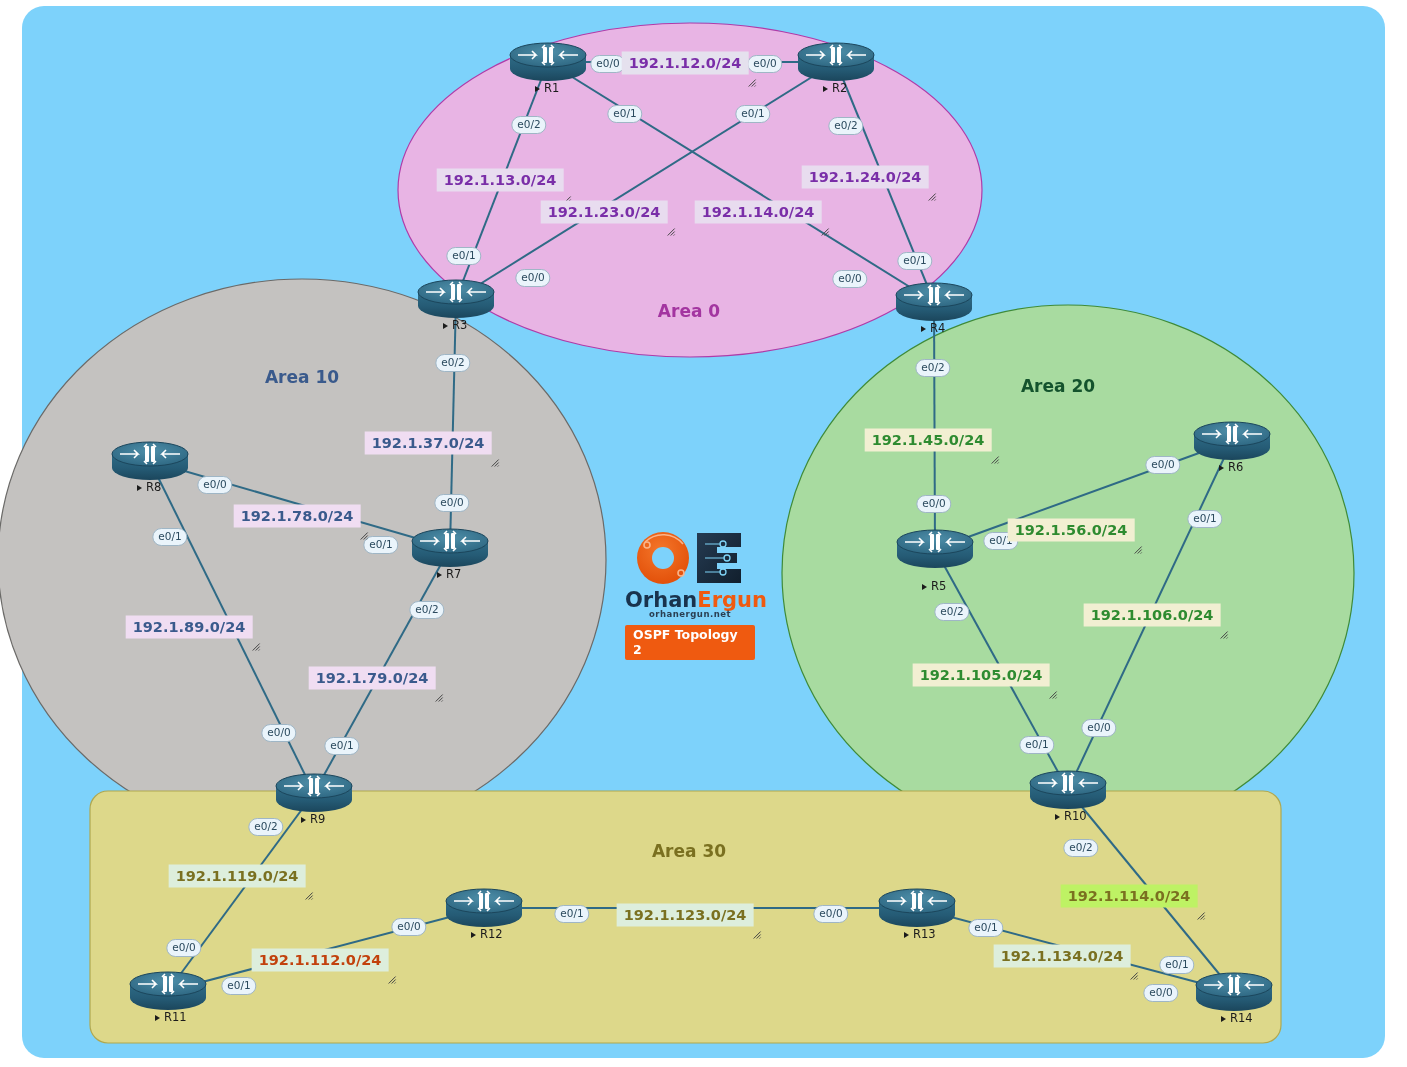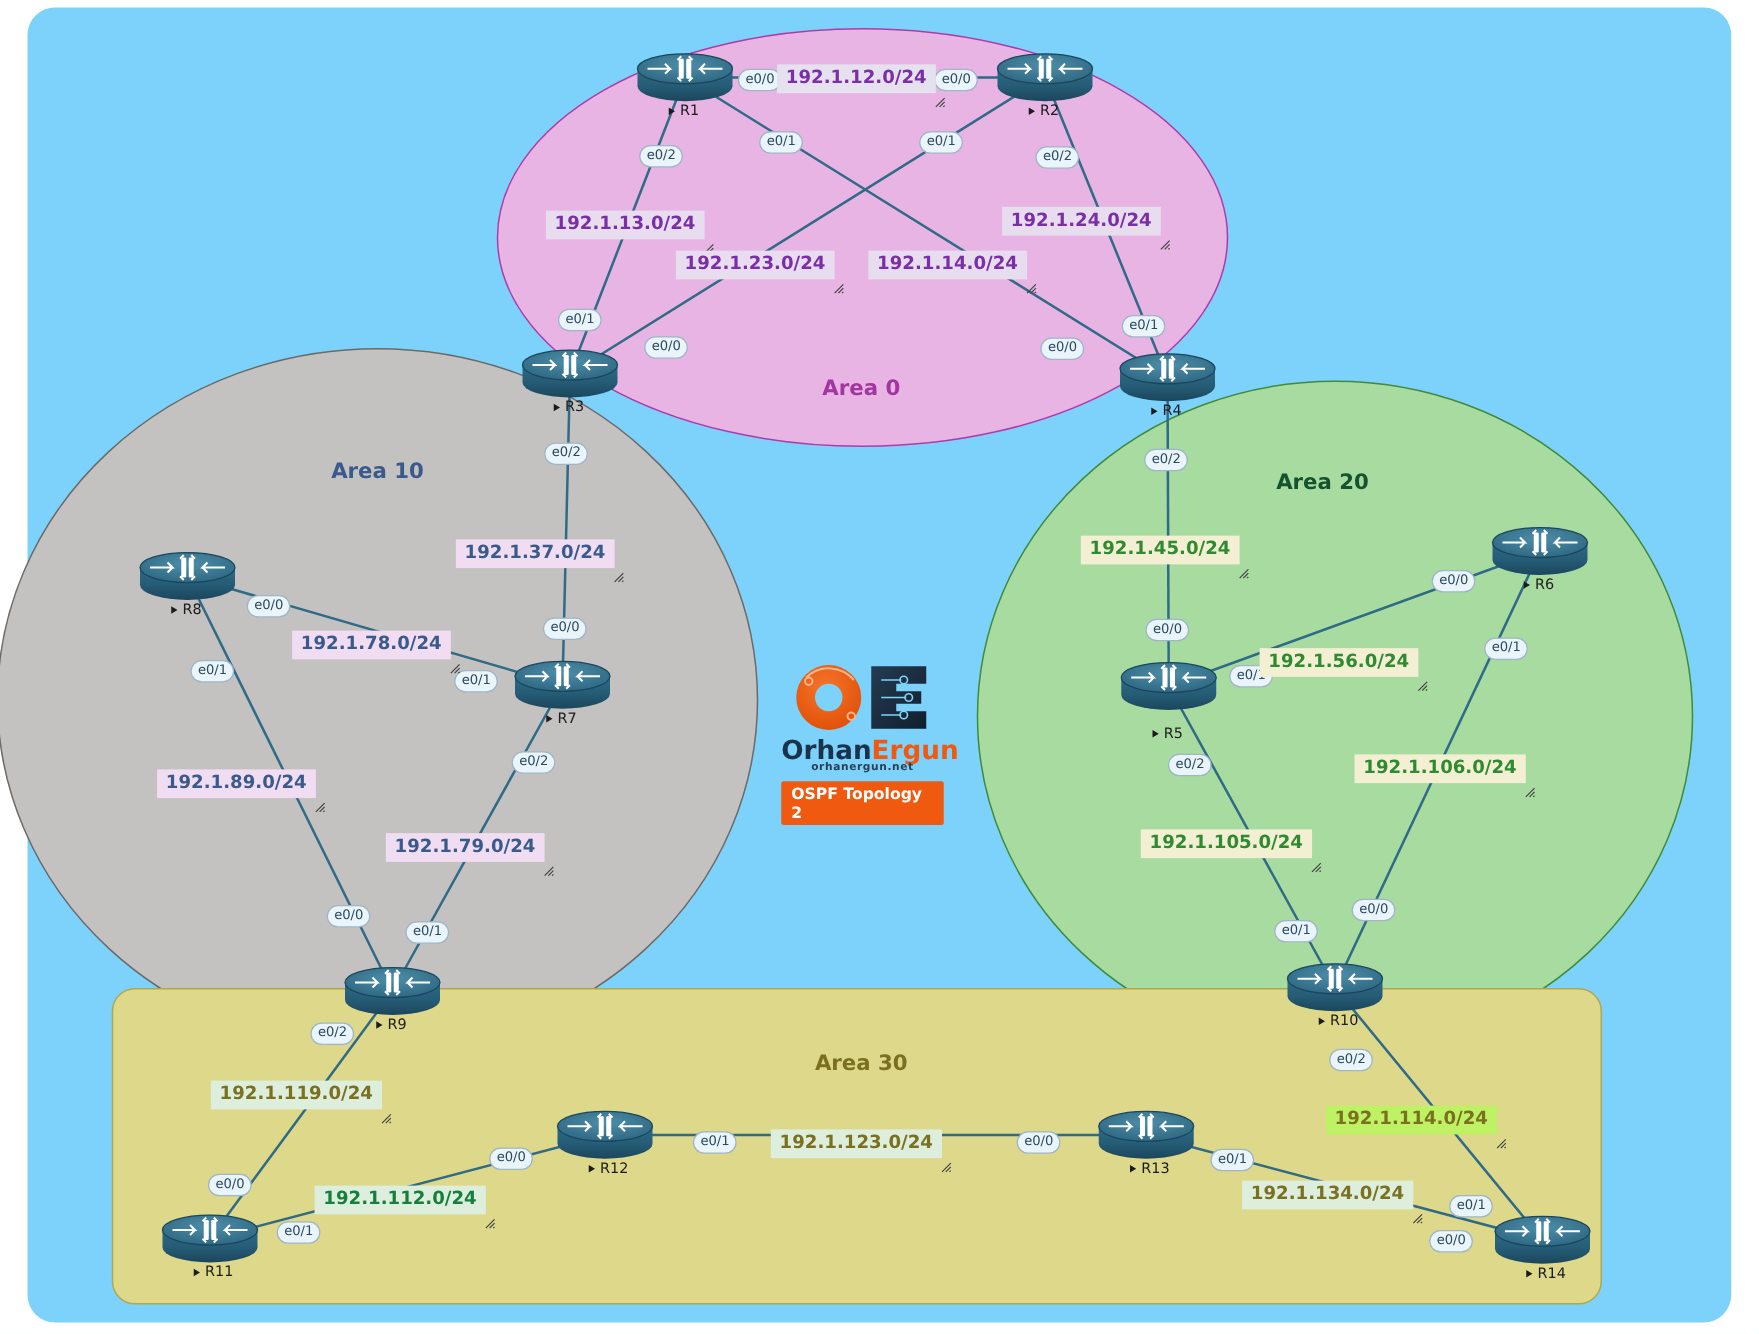--- a/index.html
+++ b/index.html
@@ -420,21 +420,21 @@
       <div class="llabel" style="left: 1152px; top: 615px; background: rgb(242, 239, 210); color: rgb(46, 139, 48);">192.1.106.0/24<span class="grip"><svg width="9" height="9" viewBox="0 0 9 9">
             <path d="M1 8 L8 1 M4 8 L8 4 M7 8 L8 7" stroke="#444" stroke-width="1" fill="none"></path>
           </svg></span></div>
       <div class="iface" style="left: 266px; top: 827px;">e0/2</div>
       <div class="iface" style="left: 184px; top: 948px;">e0/0</div>
       <div class="llabel" style="left: 237px; top: 876px; background: rgb(221, 238, 220); color: rgb(122, 112, 32);">192.1.119.0/24<span class="grip"><svg width="9" height="9" viewBox="0 0 9 9">
             <path d="M1 8 L8 1 M4 8 L8 4 M7 8 L8 7" stroke="#444" stroke-width="1" fill="none"></path>
           </svg></span></div>
       <div class="iface" style="left: 239px; top: 986px;">e0/1</div>
       <div class="iface" style="left: 409px; top: 927px;">e0/0</div>
-      <div class="llabel" style="left: 320px; top: 960px; background: rgb(221, 238, 220); color: #15803d;">192.1.112.0/24<span class="grip"><svg width="9" height="9" viewBox="0 0 9 9">
+      <div class="llabel" style="left: 320px; top: 960px; background: rgb(221, 238, 220); color: #c2410c;">192.1.112.0/24<span class="grip"><svg width="9" height="9" viewBox="0 0 9 9">
             <path d="M1 8 L8 1 M4 8 L8 4 M7 8 L8 7" stroke="#444" stroke-width="1" fill="none"></path>
           </svg></span></div>
       <div class="iface" style="left: 572px; top: 914px;">e0/1</div>
       <div class="iface" style="left: 831px; top: 914px;">e0/0</div>
       <div class="llabel" style="left: 685px; top: 915px; background: rgb(221, 238, 220); color: rgb(122, 112, 32);">192.1.123.0/24<span class="grip"><svg width="9" height="9" viewBox="0 0 9 9">
             <path d="M1 8 L8 1 M4 8 L8 4 M7 8 L8 7" stroke="#444" stroke-width="1" fill="none"></path>
           </svg></span></div>
       <div class="iface" style="left: 986px; top: 928px;">e0/1</div>
       <div class="iface" style="left: 1161px; top: 993px;">e0/0</div>
       <div class="llabel" style="left: 1062px; top: 956px; background: rgb(221, 238, 220); color: rgb(122, 112, 32); text-align: right;">192.1.134.0/24<span class="grip"><svg width="9" height="9" viewBox="0 0 9 9">

